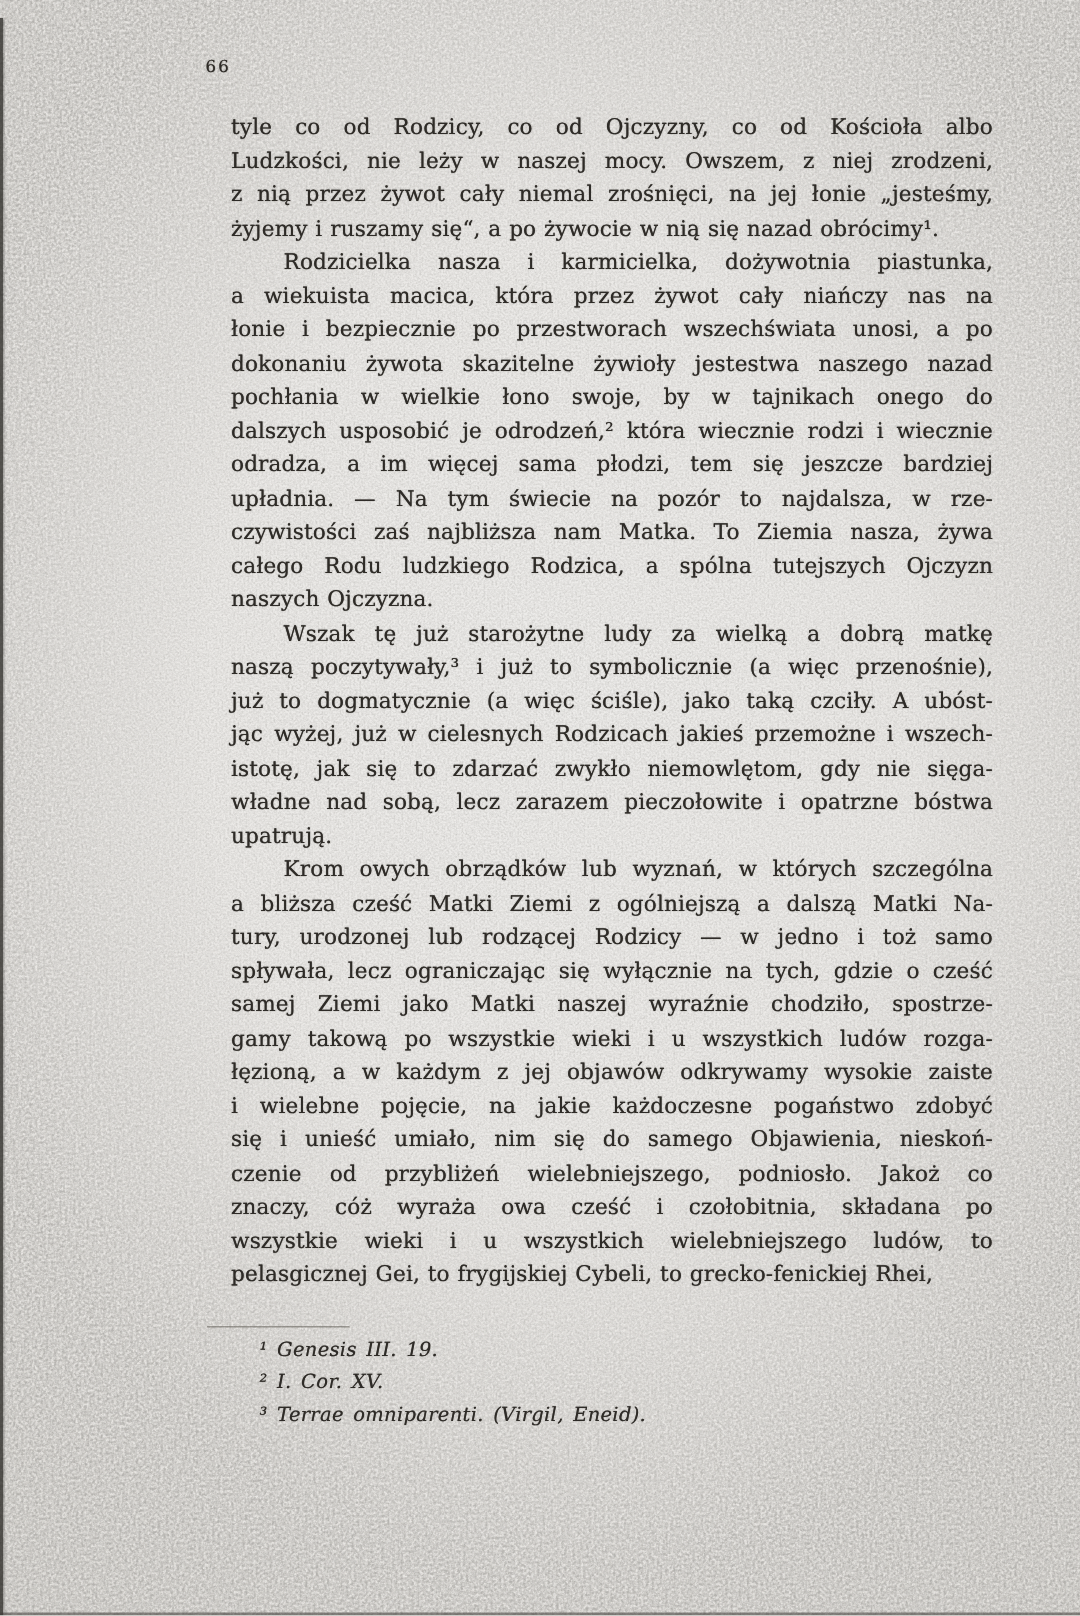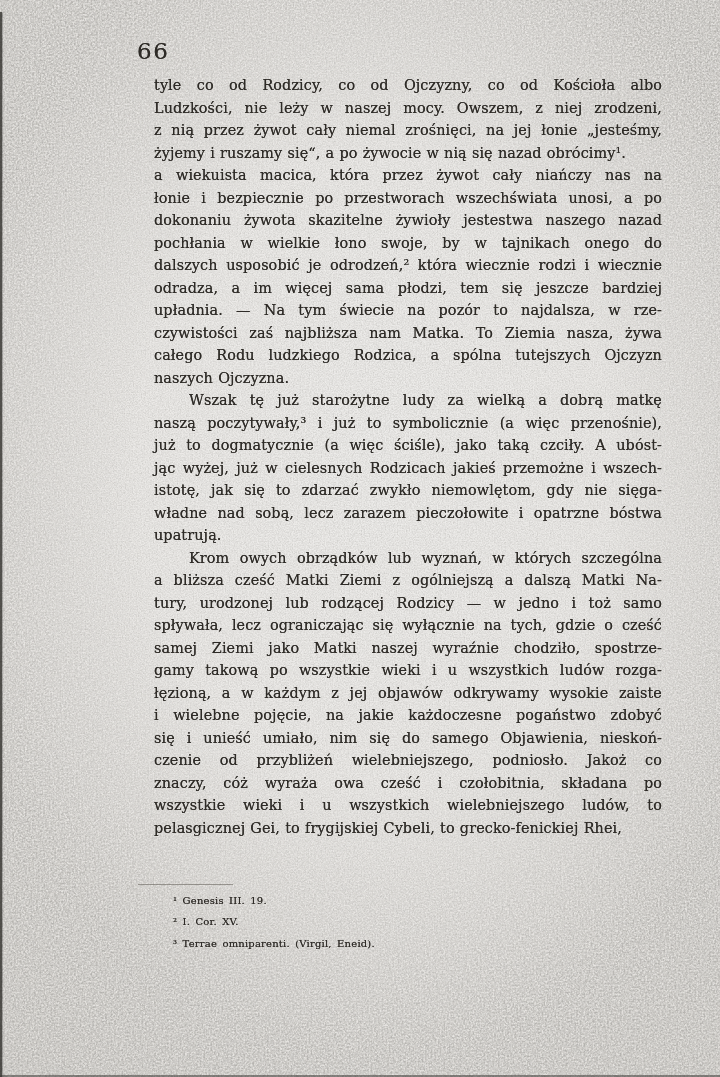--- a/index.html
+++ b/index.html
@@ -43,21 +43,21 @@
     left: 0;
     right: 0;
     bottom: 0;
     height: 2px;
     background: rgba(62, 59, 54, 0.55);
   }
   .page-number {
     position: absolute;
     left: 137px;
     top: 38px;
-    font-size: 23px;
+    font-size: 11px;
     letter-spacing: 1.5px;
     text-shadow: 0 0 0.6px rgba(46,43,39,0.85);
   }
   .body-text {
     position: absolute;
     left: 154px;
     top: 74px;
     width: 508px;
     font-size: 14.4px;
     line-height: 22.5px;
@@ -82,25 +82,26 @@
     width: 508px;
     text-shadow: 0 0 0.5px rgba(46,43,39,0.8);
   }
   .footnote-separator {
     width: 95px;
     height: 0;
     border-top: 1px solid rgba(94, 91, 84, 0.55);
     margin-bottom: 5px;
   }
   .footnote-line {
-    font-size: 10px;
+    font-size: 13px;
     line-height: 21.3px;
     padding-left: 35px;
     letter-spacing: 0.2px;
     word-spacing: 2px;
+    font-style: italic;
   }
 </style>
 </head>
 <body>
 
 <div class="page">
 
   <svg class="noise-layer" width="720" height="1077" xmlns="http://www.w3.org/2000/svg">
     <filter id="grain">
       <feTurbulence type="fractalNoise" baseFrequency="0.75" numOctaves="2" seed="11" stitchTiles="stitch"></feTurbulence>
@@ -131,20 +132,21 @@
   <div class="page-number">66</div>
 
   <div class="body-text">
       <div class="para">
         <div class="line first">tyle co od Rodzicy, co od Ojczyzny, co od Kościoła albo</div>
         <div class="line">Ludzkości, nie leży w naszej mocy. Owszem, z niej zrodzeni,</div>
         <div class="line">z nią przez żywot cały niemal zrośnięci, na jej łonie „jesteśmy,</div>
         <div class="line last">żyjemy i ruszamy się“, a po żywocie w nią się nazad obrócimy¹.</div>
       </div>
       <div class="para indent">
+        <div class="line first">Rodzicielka nasza i karmicielka, dożywotnia piastunka,</div>
         <div class="line">a wiekuista macica, która przez żywot cały niańczy nas na</div>
         <div class="line">łonie i bezpiecznie po przestworach wszechświata unosi, a po</div>
         <div class="line">dokonaniu żywota skazitelne żywioły jestestwa naszego nazad</div>
         <div class="line">pochłania w wielkie łono swoje, by w tajnikach onego do</div>
         <div class="line">dalszych usposobić je odrodzeń,² która wiecznie rodzi i wiecznie</div>
         <div class="line">odradza, a im więcej sama płodzi, tem się jeszcze bardziej</div>
         <div class="line">upładnia. — Na tym świecie na pozór to najdalsza, w rze-</div>
         <div class="line">czywistości zaś najbliższa nam Matka.  To Ziemia nasza, żywa</div>
         <div class="line">całego Rodu ludzkiego Rodzica, a spólna tutejszych Ojczyzn</div>
         <div class="line last">naszych Ojczyzna.</div>

